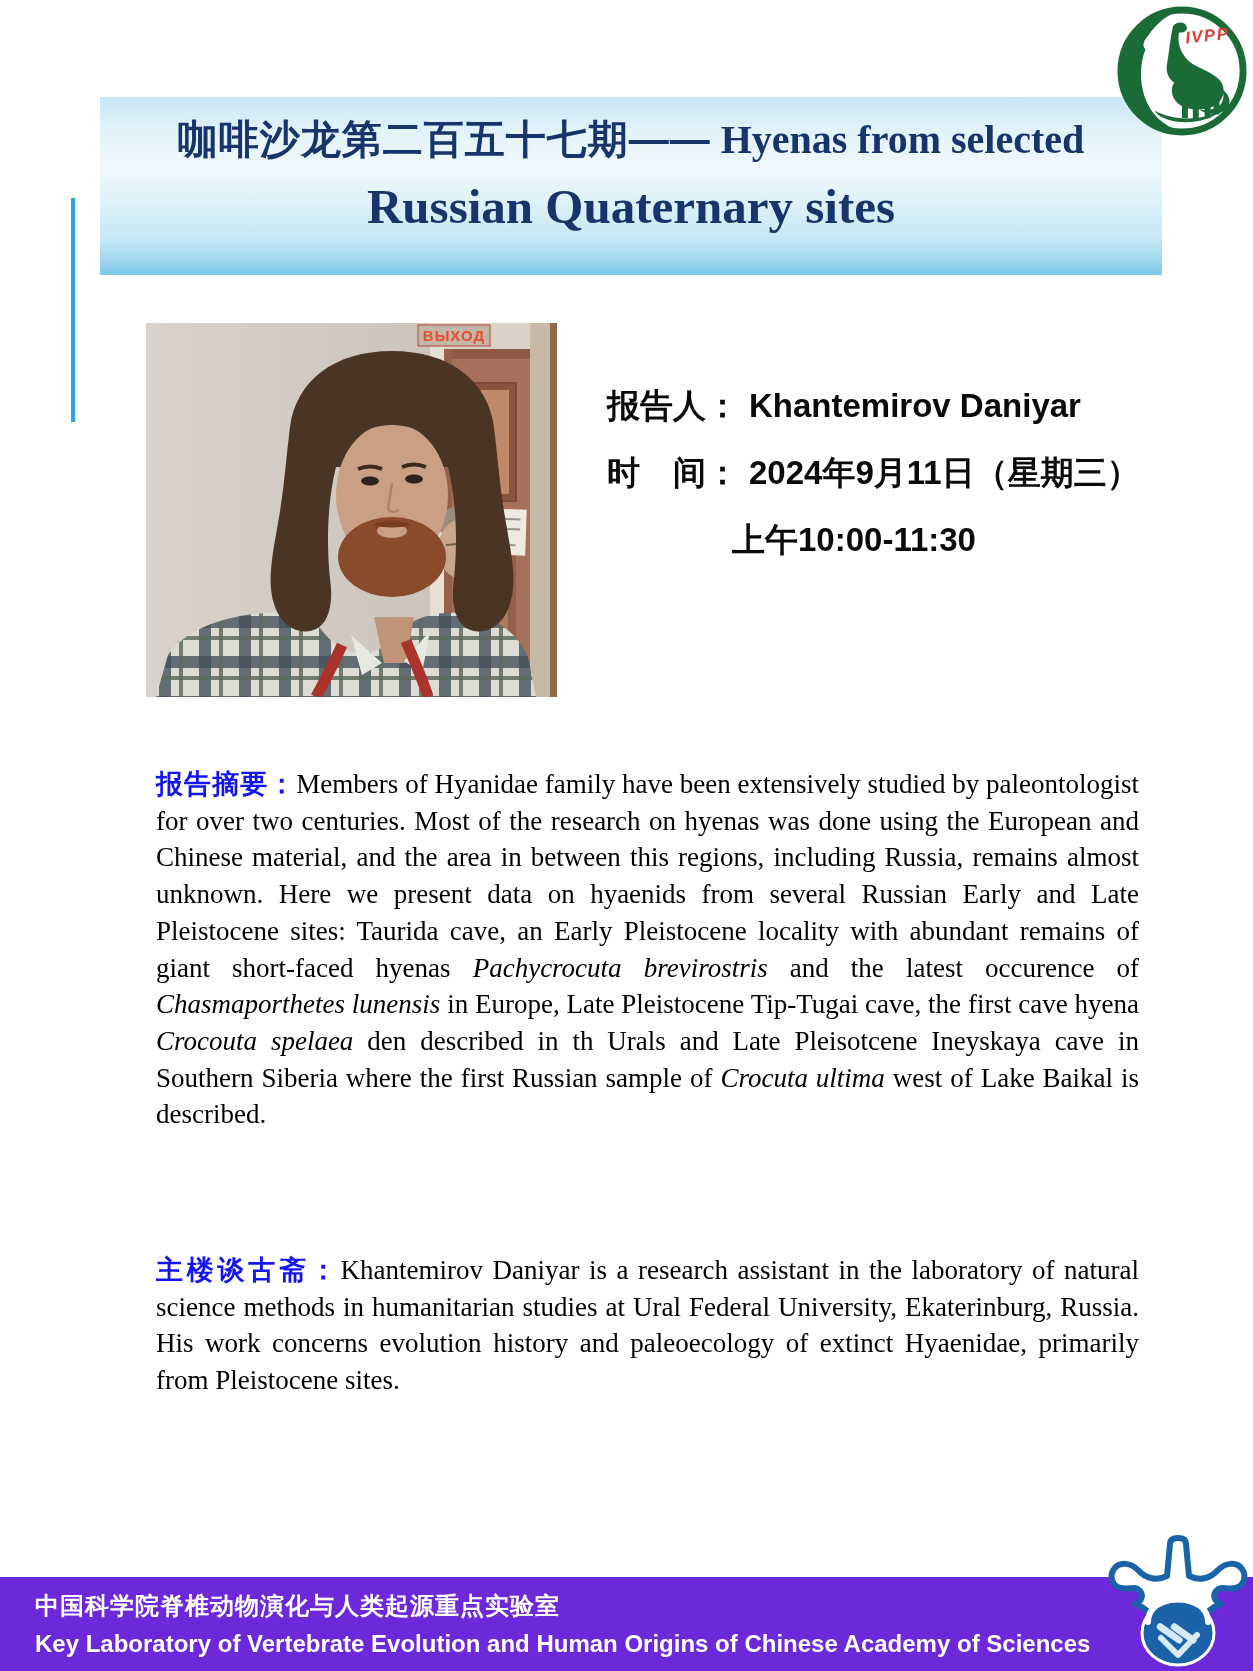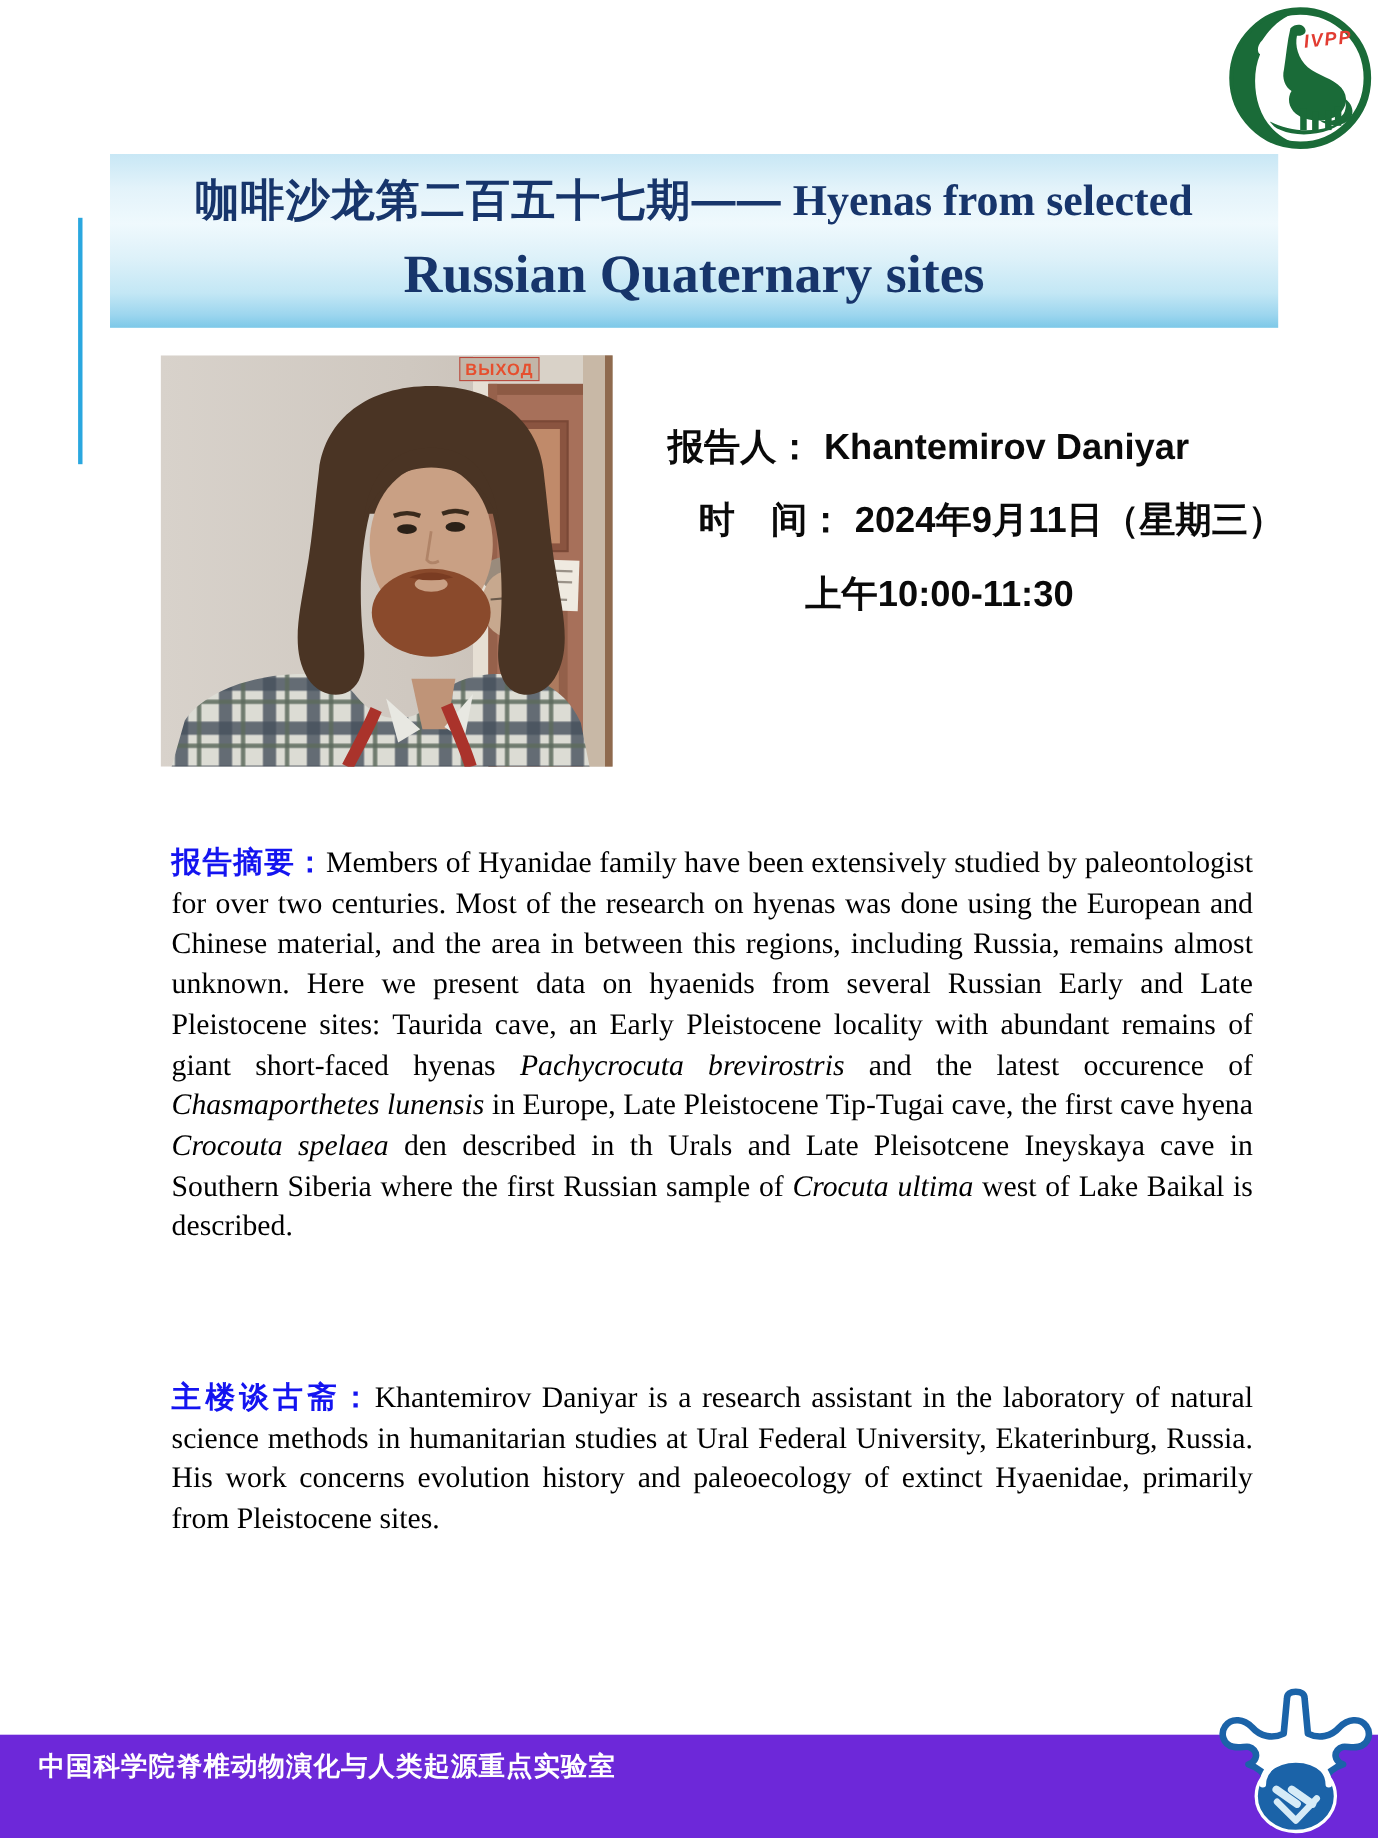--- a/index.html
+++ b/index.html
@@ -6,40 +6,40 @@
   .page{
     position:relative;
     width:1253px;height:1671px;
     margin:0 auto;
     background:#ffffff;
     overflow:hidden;
     font-family:"Liberation Sans",sans-serif;
   }
   
   .banner{
-    position:absolute;left:100px;top:97px;width:1062px;height:158px;
+    position:absolute;left:100px;top:97px;width:1062px;height:178px;
     background:linear-gradient(180deg,#c8e7f5 0%,#e3f3fa 20%,#eff9fd 40%,#ddf1f9 60%,#c3e7f5 80%,#9bd5ee 93%,#7cc8e8 100%);
-    text-align:center;color:#17356b;margin-top:43px;
+    text-align:center;color:#17356b;
   }
   .title-l1{margin-top:17px;font-size:40px;font-weight:bold;line-height:50px;white-space:nowrap;}
   .title-l1 .cn{font-family:"Liberation Sans",sans-serif;letter-spacing:1px;}
   .title-l1 .en{font-family:"Liberation Serif",serif;}
   .title-l2{margin-top:19px;font-size:49px;font-weight:bold;font-family:"Liberation Serif",serif;line-height:46px;}
   
   .ivpp{position:absolute;left:1116px;top:6px;width:132px;height:130px;}
   
   .blueline{position:absolute;left:71px;top:198px;width:4px;height:224px;background:#2aa7df;}
   
   .photo{position:absolute;left:146px;top:323px;width:411px;height:374px;overflow:hidden;}
   
   .info-line{position:absolute;font-weight:bold;font-size:33px;color:#0a0a0a;white-space:nowrap;}
   .info-line .ival{margin-left:10px;}
   .info-line .ilabel:empty + .ival{margin-left:5px;}
   #il1{left:607px;top:384px;}
-  #il2{left:607px;top:451px;margin-left:28px;}
+  #il2{left:607px;top:451px;}
   #il3{left:727px;top:518px;}
   #il4{left:607px;top:585px;}
   
   .para{
     position:absolute;left:156px;width:983px;margin:0;
     font-family:"Liberation Serif",serif;font-size:27px;line-height:36.7px;
     text-align:justify;color:#000;
   }
   .para .blue-label{
     color:#1414f0;font-weight:bold;font-family:"Liberation Sans",sans-serif;
@@ -174,20 +174,21 @@
   <div class="info-line" id="il3">
     <span class="ilabel"></span><span class="ival">上午10:00-11:30</span>
   </div>
 
   <p class="para" id="abstract"><span class="blue-label">报告摘要：</span><span><span>Members of Hyanidae family have been extensively studied by paleontologist for over two centuries. Most of the research on hyenas was done using the European and Chinese material, and the area in between this regions, including Russia, remains almost unknown. Here we present data on hyaenids from several Russian Early and Late Pleistocene sites: Taurida cave, an Early Pleistocene locality with abundant remains of giant short-faced hyenas </span><i>Pachycrocuta brevirostris</i><span> and the latest occurence of </span><i>Chasmaporthetes lunensis</i><span> in Europe, Late Pleistocene Tip-Tugai cave, the first cave hyena </span><i>Crocouta spelaea</i><span> den described in th Urals and Late Pleisotcene Ineyskaya cave in Southern Siberia where the first Russian sample of </span><i>Crocuta ultima</i><span> west of Lake Baikal is described.</span></span></p>
 
   <p class="para" id="bio"><span class="blue-label">主楼谈古斋：</span><span>Khantemirov Daniyar is a research assistant in the laboratory of natural science methods in humanitarian studies at Ural Federal University, Ekaterinburg, Russia. His work concerns evolution history and paleoecology of extinct Hyaenidae, primarily from Pleistocene sites.</span></p>
 
   <div class="footer">
     <div class="cn">中国科学院脊椎动物演化与人类起源重点实验室</div>
+    <div class="en">Key Laboratory of Vertebrate Evolution and Human Origins of Chinese Academy of Sciences</div>
   </div>
 
   <svg class="vertebra" viewBox="0 0 150 137">
     <g stroke-linejoin="round" stroke-linecap="round">
       <path d="M75,4 c-5,0 -8,2 -8,6 l-3,32 c-10,5 -21,3 -29,-6 c-7,-7 -18,-9 -24,-1 c-5,7 -2,17 7,19 c9,2 14,-3 19,3 c4,5 1,11 -5,13 c9,3 16,9 18,18 l50,0 c2,-9 9,-15 18,-18 c-6,-2 -9,-8 -5,-13 c5,-6 10,-1 19,-3 c9,-2 12,-12 7,-19 c-6,-8 -17,-6 -24,1 c-8,9 -19,11 -29,6 l-3,-32 c0,-4 -3,-6 -8,-6 z" fill="#ffffff" stroke="#1b63a8" stroke-width="6"></path>
       <ellipse cx="75" cy="99" rx="36" ry="32" fill="#1b63a8" stroke="#ffffff" stroke-width="3"></ellipse>
       <path d="M45,88 a30,24 0 0,1 60,0" fill="none" stroke="#ffffff" stroke-width="6"></path>
       <rect x="52" y="96" width="30" height="7" rx="3.5" fill="#d6ebf7" transform="rotate(35 67 99)"></rect>
       <rect x="66" y="96" width="30" height="7" rx="3.5" fill="#d6ebf7" transform="rotate(35 81 99)"></rect>
       <path d="M58,104 L75,121 L94,101" fill="none" stroke="#d6ebf7" stroke-width="6"></path>

